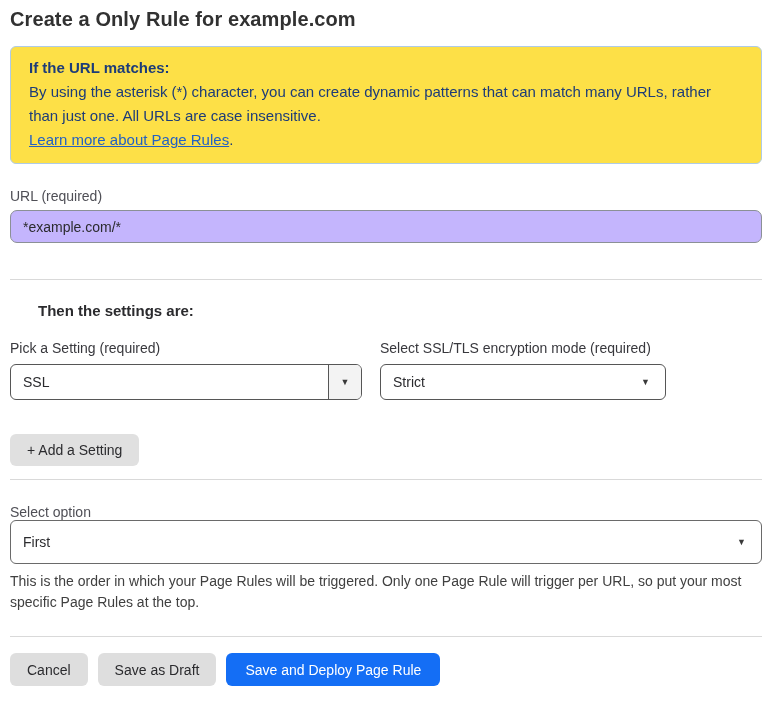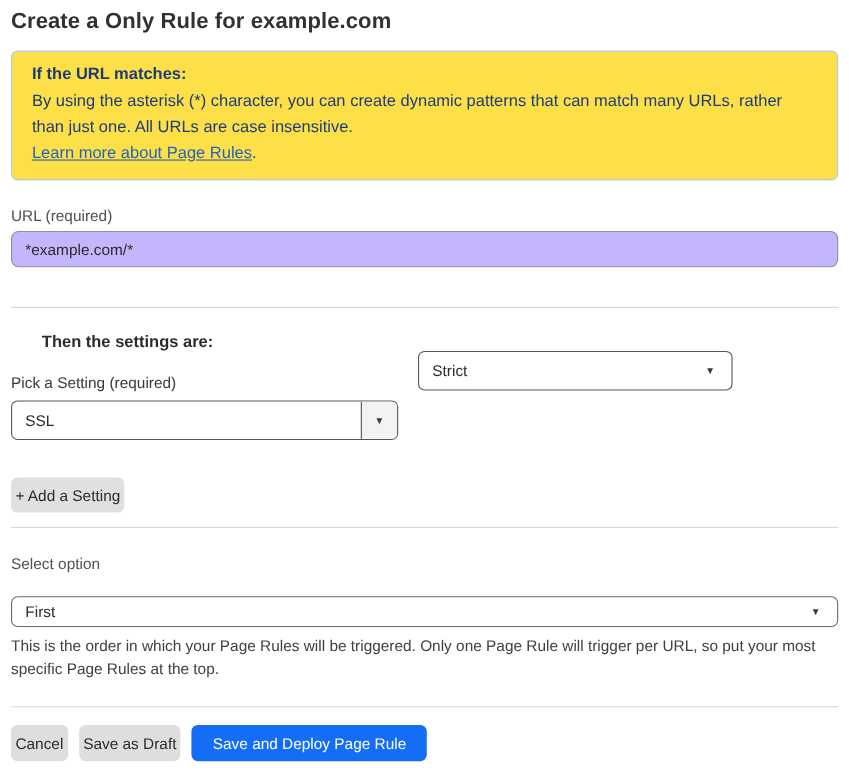--- a/index.html
+++ b/index.html
@@ -115,37 +115,37 @@
     background: #f3f3f3;
     border-left: 1px solid #565656;
   }
   .dropdown .caret-plain {
     padding-right: 15px;
   }
   .dd-setting { width: 352px; }
   .dd-mode { width: 286px; }
 
   .dd-order {
-    margin-top: 22px;
+    margin-top: 0;
     width: 752px;
-    height: 28px;
+    height: 44px;
     border-color: #6a6a6a;
   }
 
   .btn {
     display: inline-flex;
     align-items: center;
     justify-content: center;
     height: 33px;
     border: none;
     border-radius: 6px;
     font-size: 14px;
     font-family: "Liberation Sans", sans-serif;
     cursor: pointer;
-    padding: 0 4px;
+    padding: 0 17px;
     color: #2b2b2e;
     background: #dedede;
   }
   .btn-add { margin-top: 34px; height: 32px; background: #e0e0e0; }
 
   .help-text {
     margin-top: 7px;
     font-size: 14px;
     line-height: 21px;
     color: #404040;
@@ -187,20 +187,21 @@
     <div class="settings-col">
       <label class="field-label">Pick a Setting (required)</label>
       <div class="dropdown dd-setting">
         <span class="dropdown-value">SSL</span>
         <span class="caret-segment">
             <span class="caret">▼</span>
           </span>
       </div>
     </div>
     <div class="settings-col">
+      <label class="field-label">Select SSL/TLS encryption mode (required)</label>
       <div class="dropdown dd-mode">
         <span class="dropdown-value">Strict</span>
         <span class="caret caret-plain">▼</span>
       </div>
     </div>
   </div>
 
   <button class="btn btn-add">+ Add a Setting</button>
 
   <hr class="divider divider-2">

